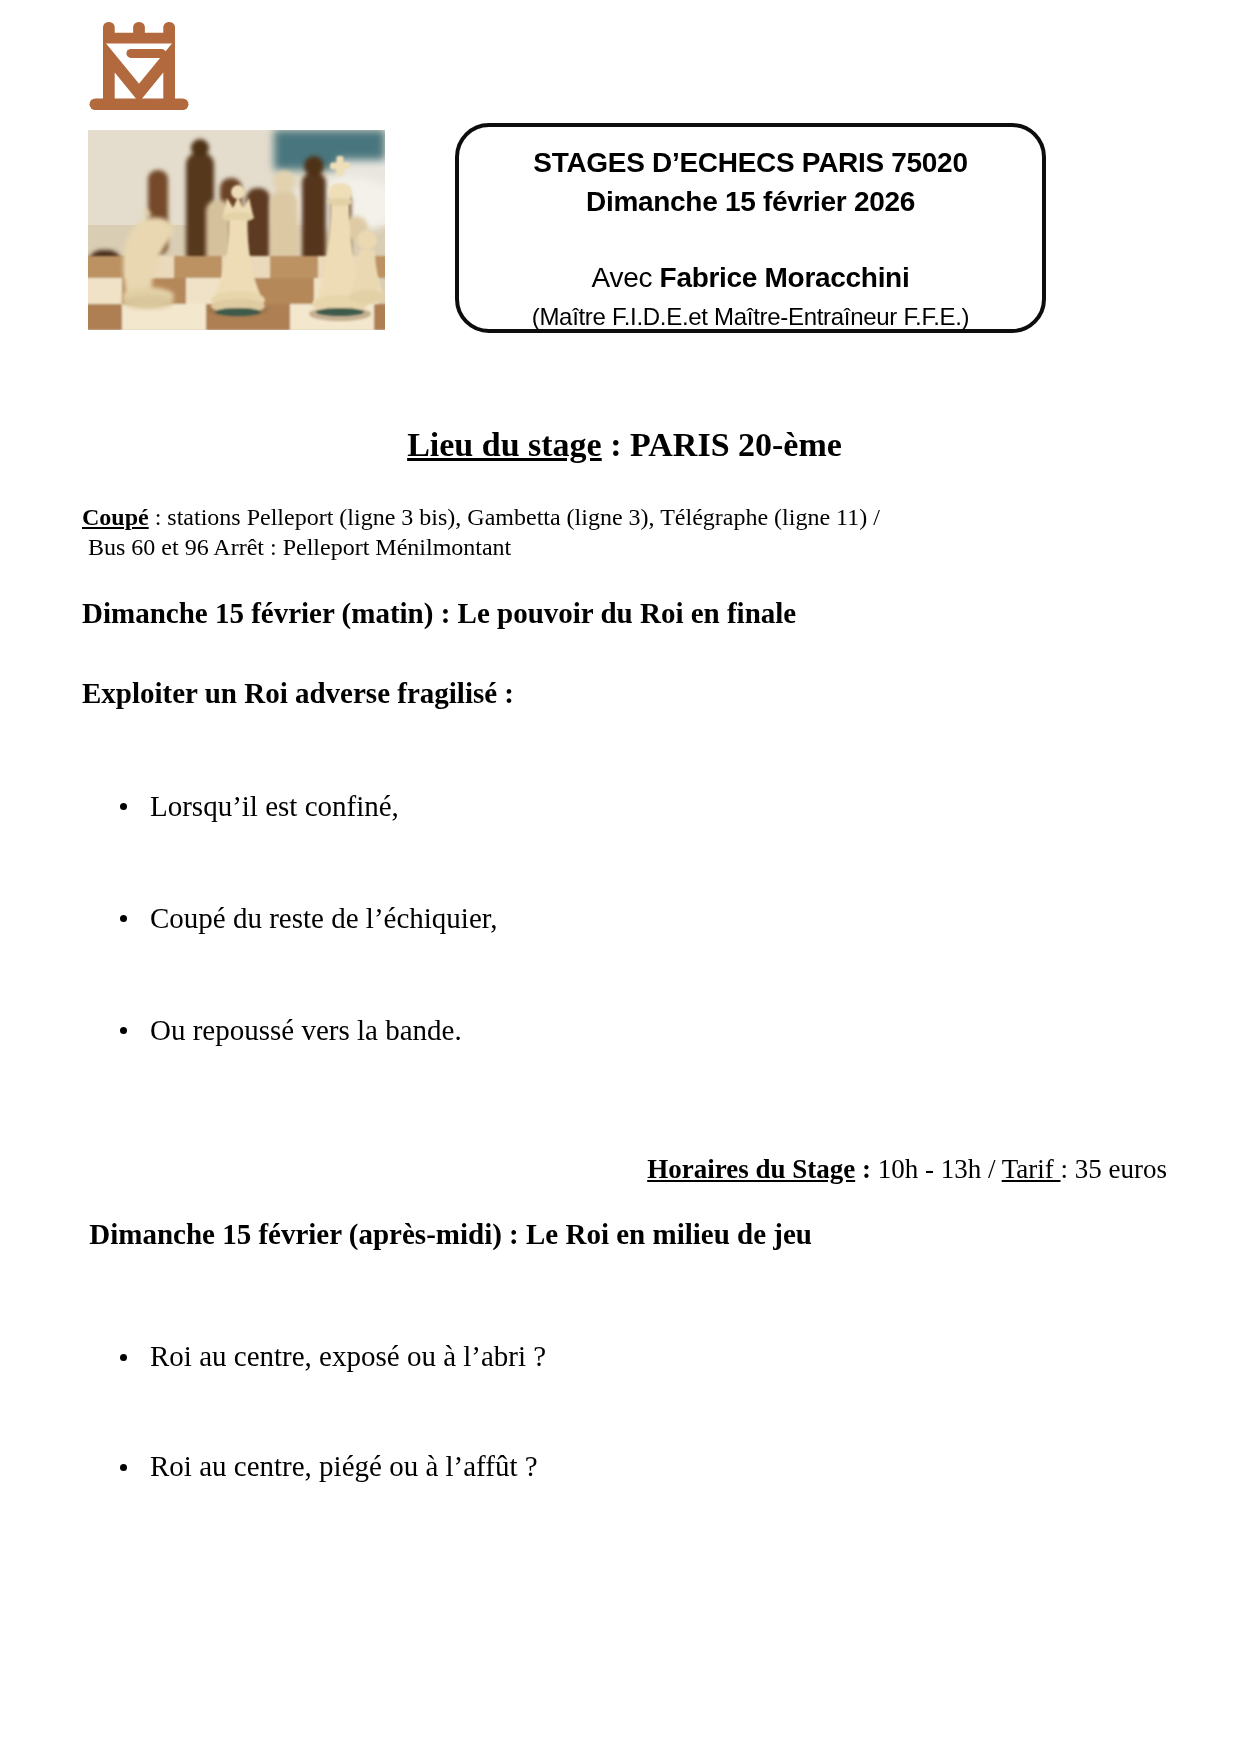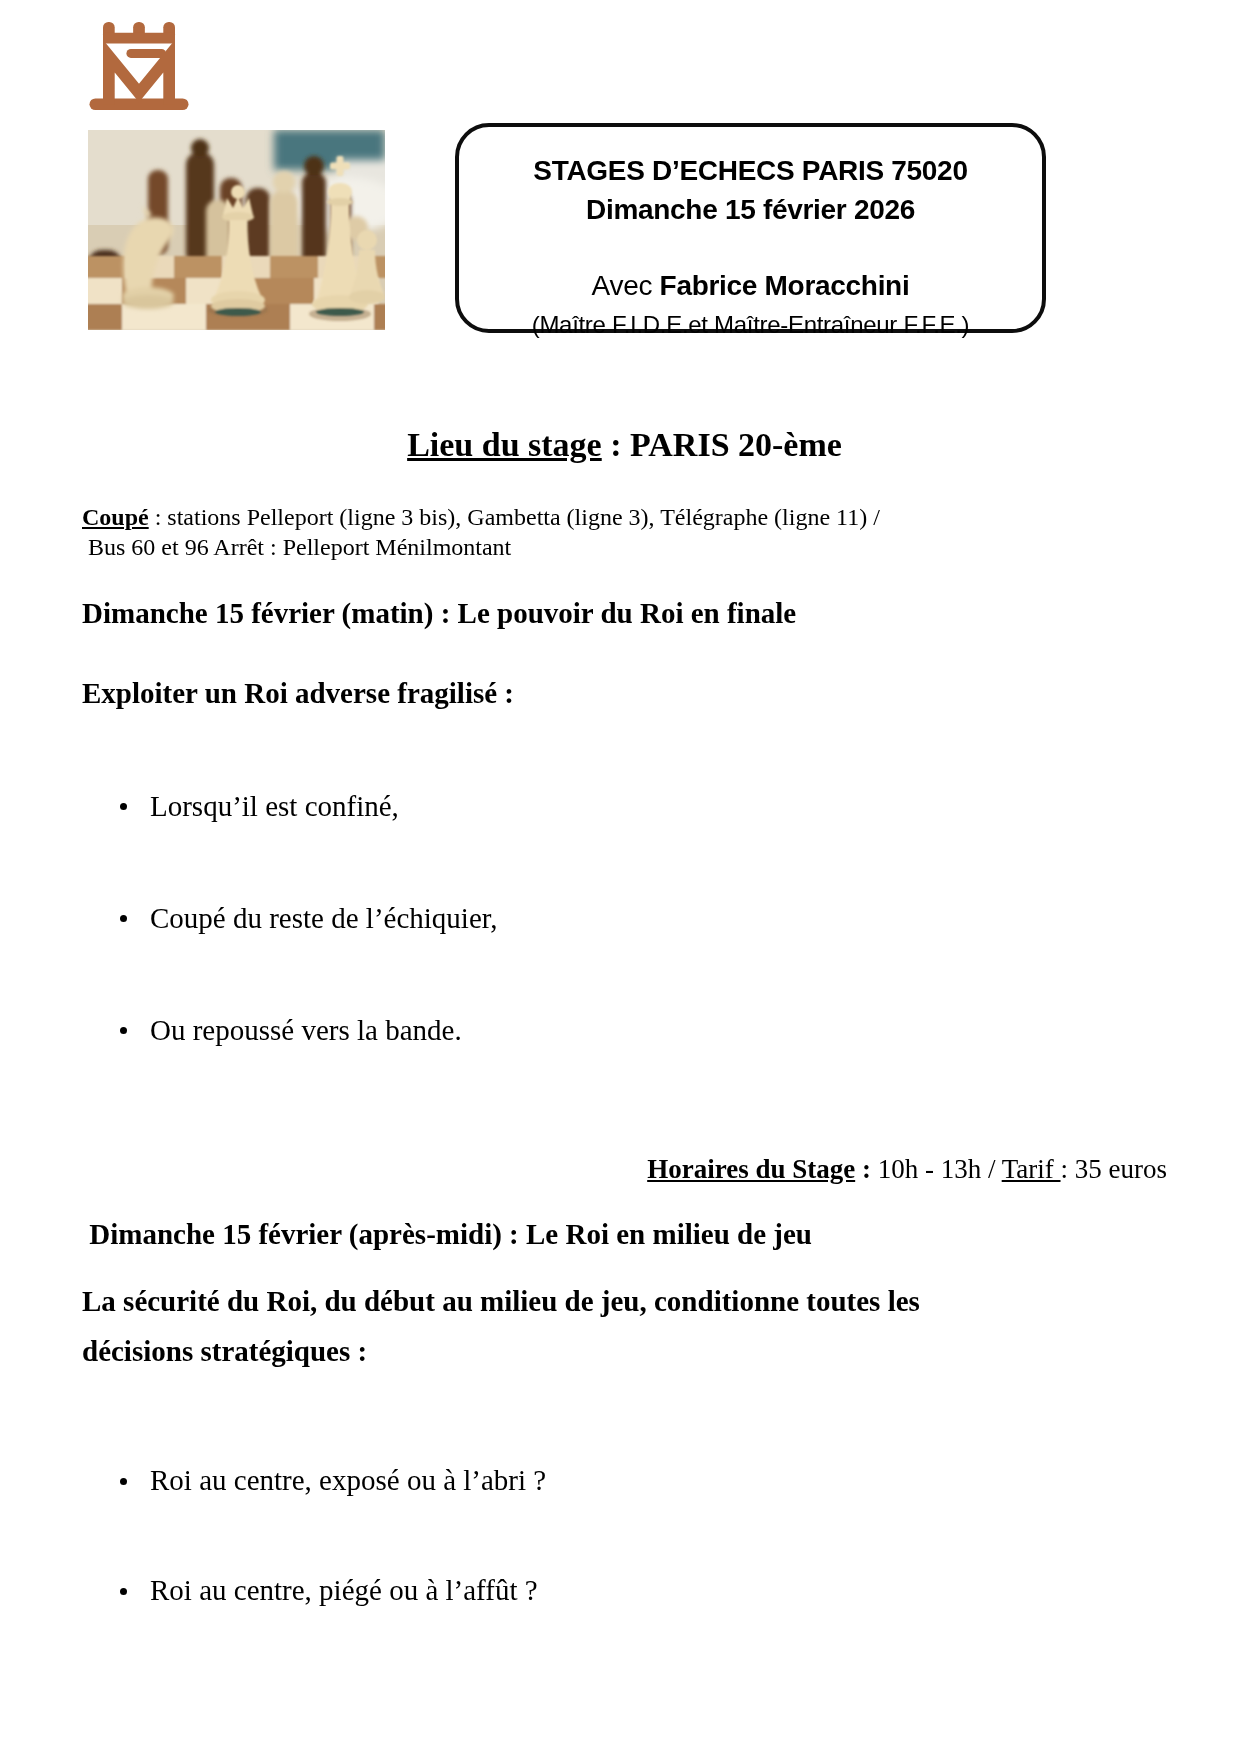--- a/index.html
+++ b/index.html
@@ -5,21 +5,21 @@
   html,body{margin:0;padding:0;background:#ffffff;}
   .page{position:relative;width:1241px;height:1755px;background:#ffffff;overflow:hidden;
         font-family:"Liberation Serif","DejaVu Serif",serif;color:#000;}
 
   
   .logo{position:absolute;left:85px;top:20px;width:108px;height:101px;}
   .photo{position:absolute;left:88px;top:130px;width:297px;height:200px;overflow:hidden;}
   .hbox{position:absolute;left:455px;top:123px;width:591px;height:210px;
         border:4px solid #0d0d0d;border-radius:34px;box-sizing:border-box;
         font-family:"Liberation Sans","DejaVu Sans",sans-serif;text-align:center;
-        padding-top:24px;letter-spacing:-0.3px;}
+        padding-top:16px;letter-spacing:-0.3px;}
   .hb-line{font-size:28px;line-height:39px;}
   .hb-b{font-weight:700;}
   .hb-gap{height:37px;}
   .hb-small{font-size:24px;text-align:center;}
 
   
   .content{position:absolute;left:82px;top:0;width:1085px;}
   .content > *{white-space:pre-wrap;}
   .b{font-weight:700;}
   .u{text-decoration:underline;}
@@ -165,21 +165,20 @@
     <ul class="blist">
       <li>Lorsqu’il est confiné,</li>
       <li>Coupé du reste de l’échiquier,</li>
       <li>Ou repoussé vers la bande.</li>
     </ul>
 
     <div class="horaires"><span class="b u">Horaires du Stage</span><span class="b"> : </span><span>10h - 13h / </span><span class="u">Tarif </span><span>: 35 euros</span></div>
 
     <div class="h-sec h-apresmidi"> Dimanche 15 février (après-midi) : Le Roi en milieu de jeu</div>
 
-    <div class="h-sec h-securite"><span>La sécurité du Roi, du début au milieu de jeu, conditionne toutes les</span><br><span>décisions stratégiques :</span></div>
 
     <ul class="blist blist2">
       <li>Roi au centre, exposé ou à l’abri ?</li>
       <li>Roi au centre, piégé ou à l’affût ?</li>
       
     </ul>
 
   </div>
 </div>
 

